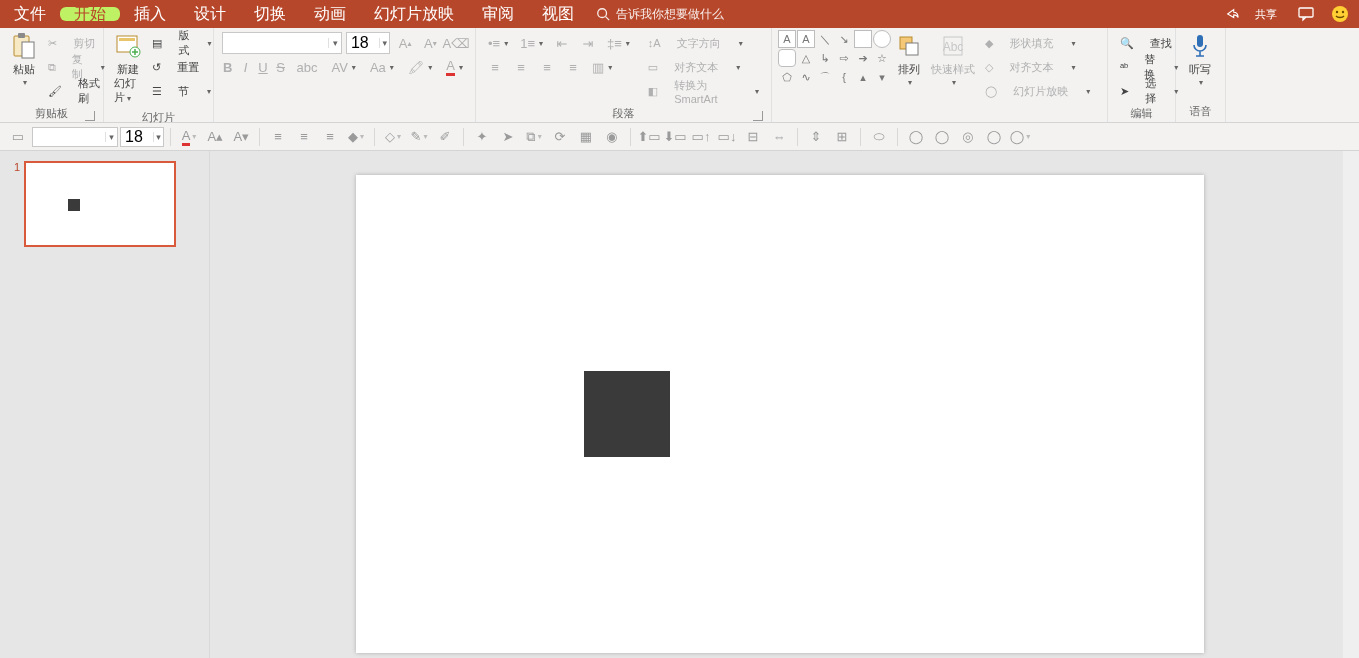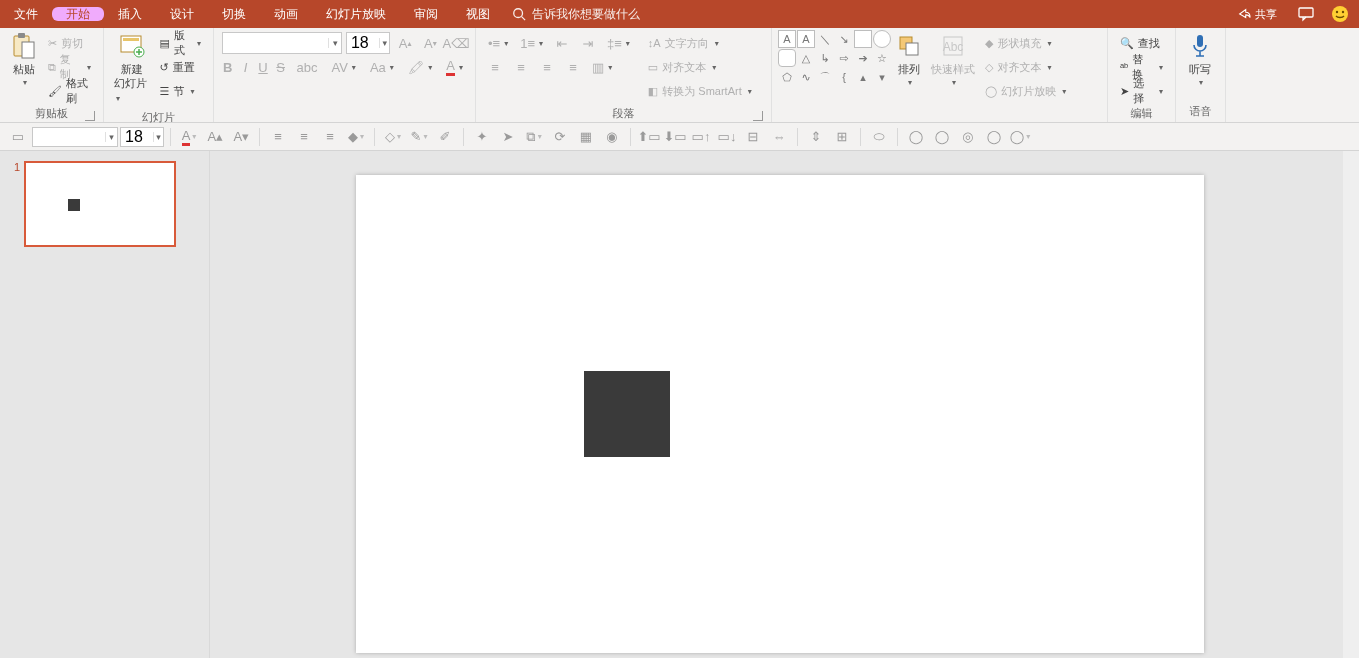--- a/index.html
+++ b/index.html
@@ -1,37 +1,37 @@
 <!DOCTYPE html>
 <html><head>
 <meta charset="utf-8">
 <style>
 * { margin: 0; padding: 0; box-sizing: border-box; font-family: "Microsoft YaHei", "Segoe UI", sans-serif; }
 body { width: 1359px; height: 658px; background: #e6e6e6; overflow: hidden; font-size: 12px; color: #444; }
 
 
 .titlebar { height: 28px; background: #b7472a; display: flex; align-items: center; color: #fff; }
-.tab { height: 14px; padding: 0 14px; display: flex; align-items: center; font-size: 12px; cursor: pointer; border-radius: 6px; }
-.tab.active { background: #f0abfc; color: #b7472a; }
+.tab { height: 14px; padding: 0 14px; display: flex; align-items: center; font-size: 16px; cursor: pointer; border-radius: 6px; }
+.tab.active { background: #bef264; color: #b7472a; }
 .tell-me { display: flex; align-items: center; margin-left: 8px; color: #fff; opacity: 0.9; }
 .tell-me .sicon { margin-right: 6px; }
 .title-right { margin-left: auto; display: flex; align-items: center; padding-right: 10px; gap: 16px; }
 .title-right .ico { width: 18px; height: 18px; display: flex; align-items: center; justify-content: center; }
 
 
 .ribbon { height: 95px; background: #f3f2f1; border-bottom: 1px solid #d4d4d4; display: flex; }
 .group { border-right: 1px solid #e1e1e1; padding: 2px 6px 0 6px; display: flex; flex-direction: column; position: relative; }
 .group-body { flex: 1; display: flex; align-items: flex-start; }
 .group-label { text-align: center; font-size: 11px; color: #666; padding: 2px 0 3px; position: relative; }
 .group-label .launcher { position: absolute; right: 2px; bottom: 3px; width: 10px; height: 10px; border: 1px solid #999; border-top: none; border-left: none; }
 .bigbtn { display: flex; flex-direction: column; align-items: center; justify-content: center; padding: 2px 4px; font-size: 11px; line-height: 14px; color: #444; cursor: pointer; }
 .bigbtn .ic { width: 28px; height: 28px; margin-bottom: 2px; display:flex; align-items:center; justify-content:center; }
 .stack { display: flex; flex-direction: column; gap: 2px; padding: 2px 2px; }
 .row { display: flex; align-items: center; gap: 4px; }
-.smallbtn { height: 22px; padding: 0 4px; display: flex; align-items: center; gap: 4px; font-size: 11px; color: #444; cursor: pointer; }
+.smallbtn { height: 22px; padding: 0 4px; display: flex; align-items: center; gap: 16px; font-size: 11px; color: #444; cursor: pointer; }
 .smallbtn.disabled, .iconbtn.disabled { color: #b0b0b0; }
 .iconbtn { width: 22px; height: 22px; display: flex; align-items: center; justify-content: center; color: #666; cursor: pointer; font-size: 13px; }
 .iconbtn.wide { width: auto; padding: 0 4px; gap: 2px; }
 .combo { height: 22px; border: 1px solid #c8c8c8; background: #fff; display: flex; align-items: center; }
 .combo input { border: none; outline: none; height: 100%; font-size: 16px; padding: 0 4px; width: 100%; background: transparent; }
 .combo .dd { width: 14px; text-align: center; color: #666; border-left: 1px solid #e0e0e0; font-size: 9px; }
 .shape-grid { display: grid; grid-template-columns: repeat(6, 18px); grid-auto-rows: 18px; gap: 1px; }
 .shape-cell { border: 1px solid #bdbdbd; display:flex; align-items:center; justify-content:center; font-size:11px; color:#777; background:#fff; }
 .shape-cell.noborder { border: none; background: transparent; }
 .caret { font-size: 8px; color: #666; margin-left: 2px; }

